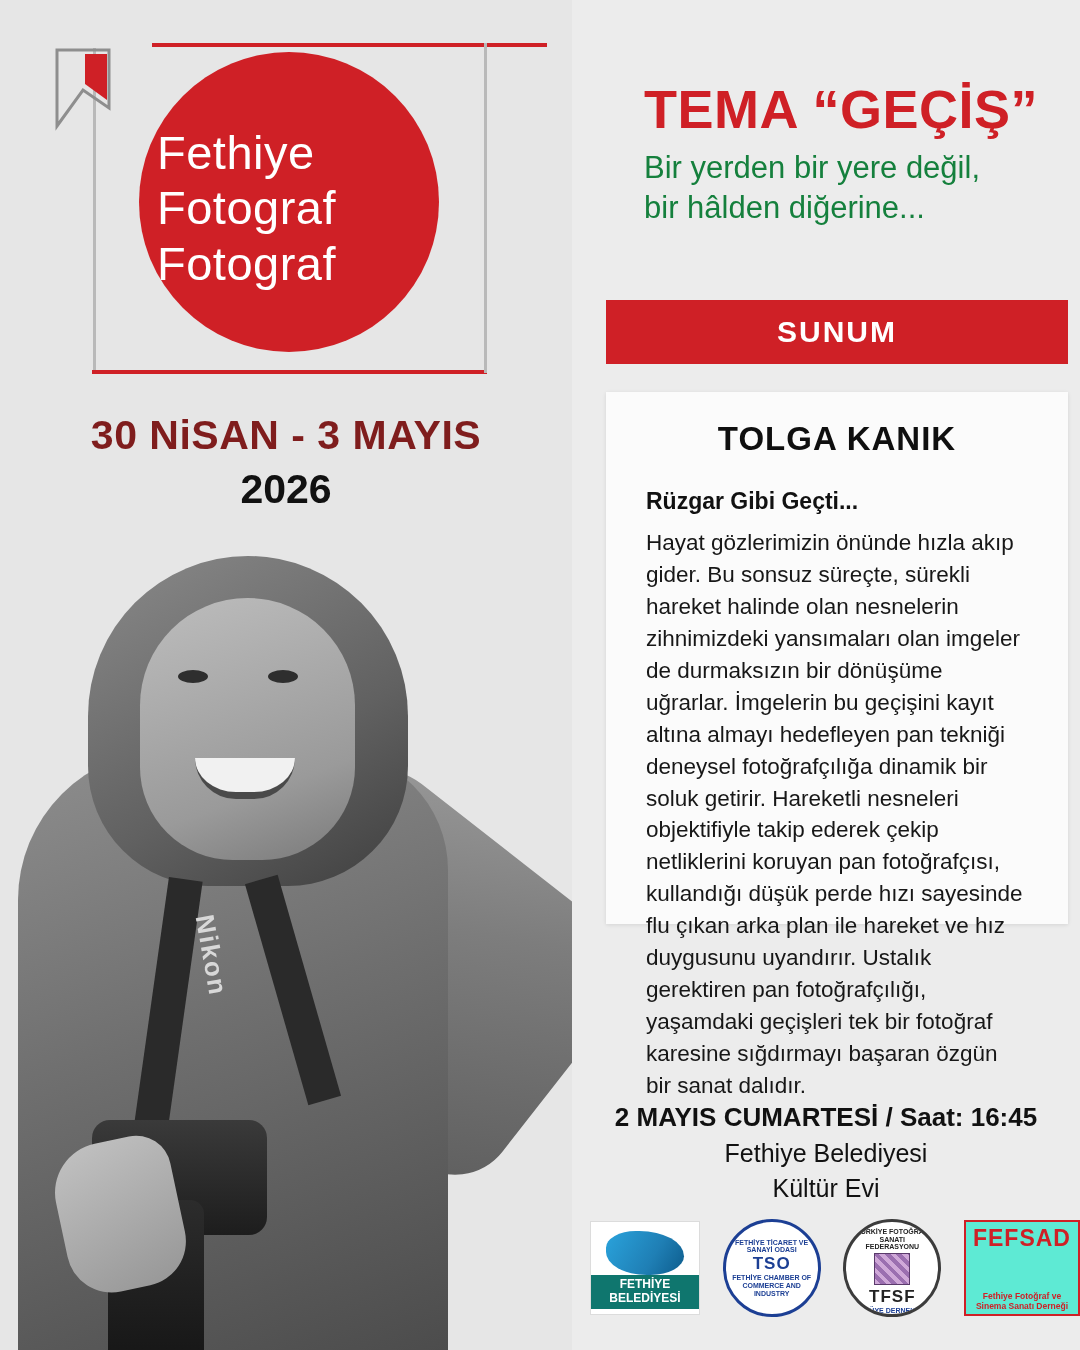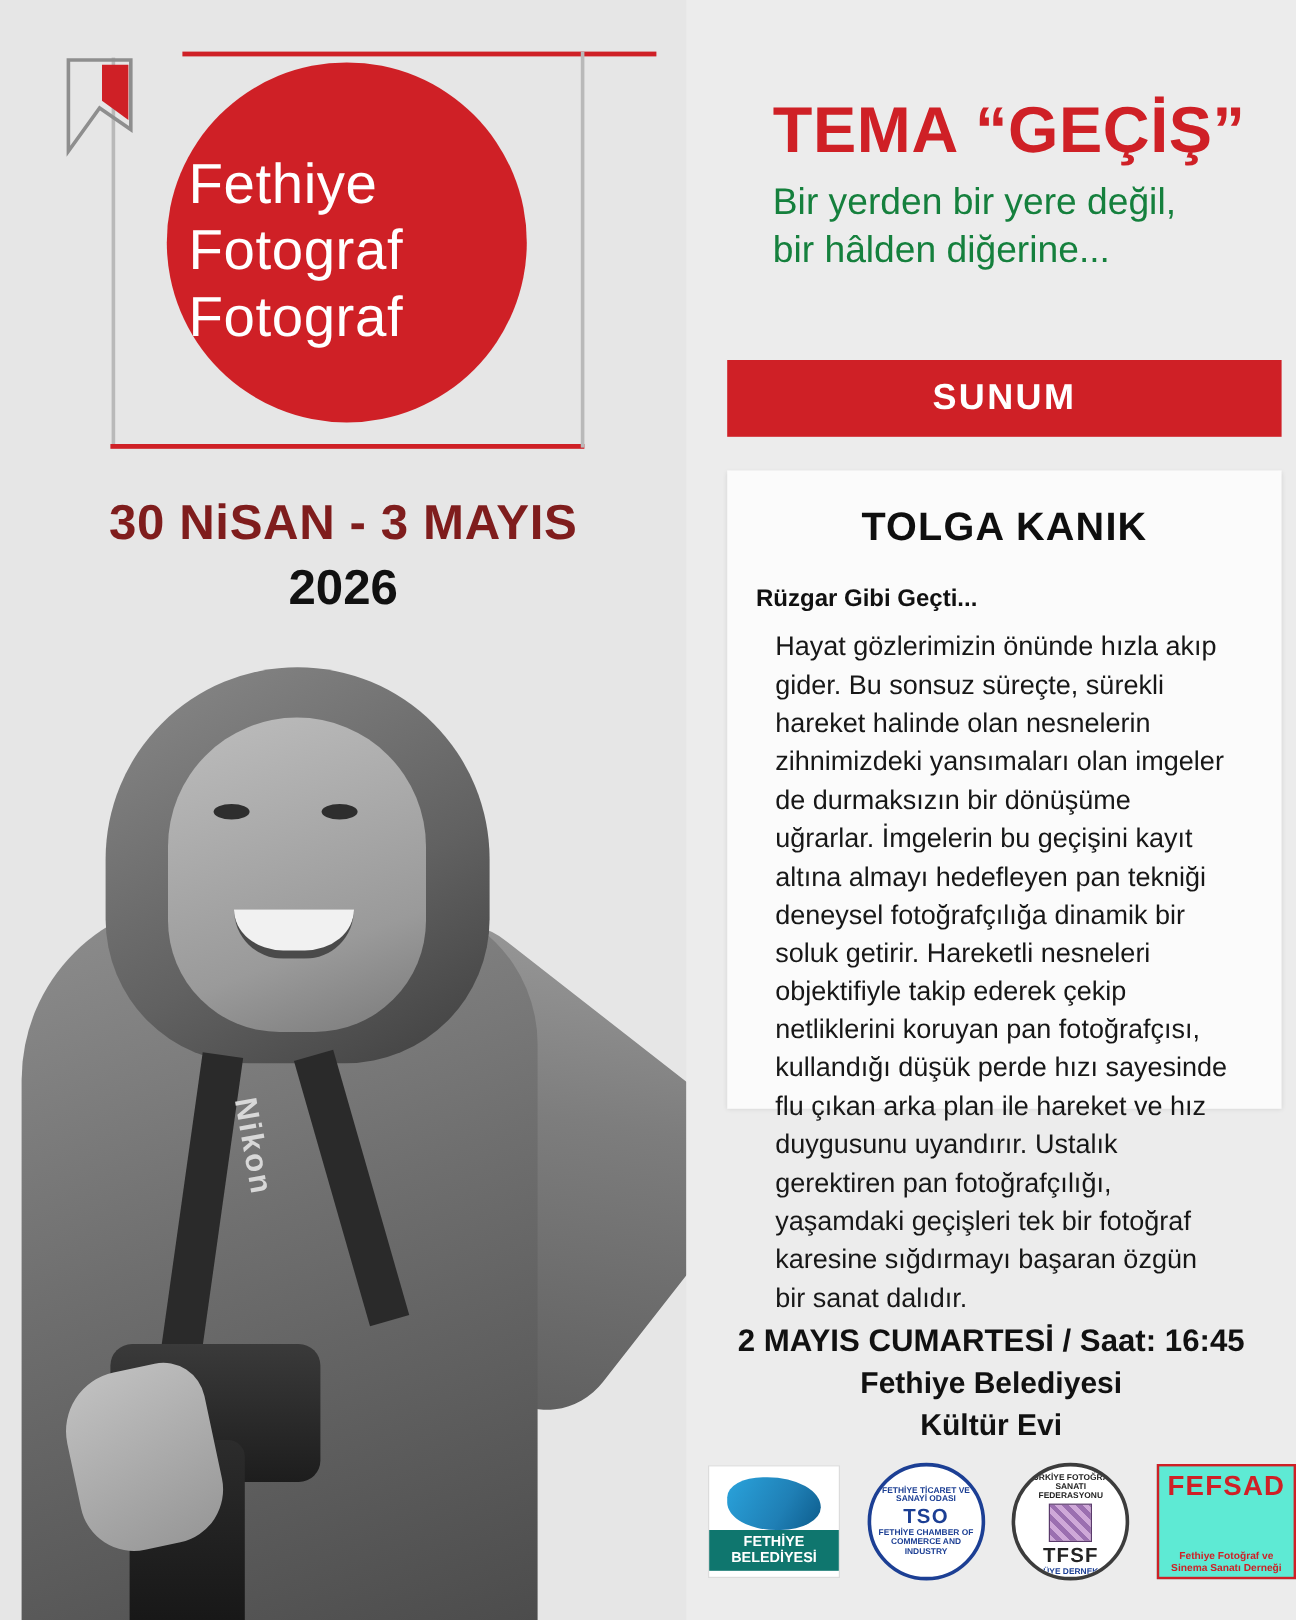--- a/index.html
+++ b/index.html
@@ -297,22 +297,22 @@
   }
   .speaker-name {
     margin-top: 28px;
     text-align: center;
     font-size: 33px;
     font-weight: bold;
     color: #0f0f0f;
     letter-spacing: 1px;
   }
   .work-title {
-    margin: 30px 0 0 24px;
-    font-size: 20px;
+    margin: 30px 0 0 40px;
+    font-size: 23px;
     font-weight: bold;
     color: #111111;
   }
   .body-text {
     margin: 12px 40px 0 40px;
     font-size: 22.5px;
     line-height: 1.42;
     color: #171717;
   }
   .event-info {
@@ -322,21 +322,21 @@
     width: 508px;
     text-align: center;
     color: #111111;
   }
   .event-l1 {
     font-size: 26px;
     font-weight: bold;
   }
   .event-l2, .event-l3 {
     font-size: 25px;
-    font-weight: bold;
+    font-weight: normal;
     margin-top: 6px;
   }
   
   .sponsors {
     position: absolute;
     left: 18px;
     top: 1218px;
     width: 490px;
     height: 100px;
     display: flex;

